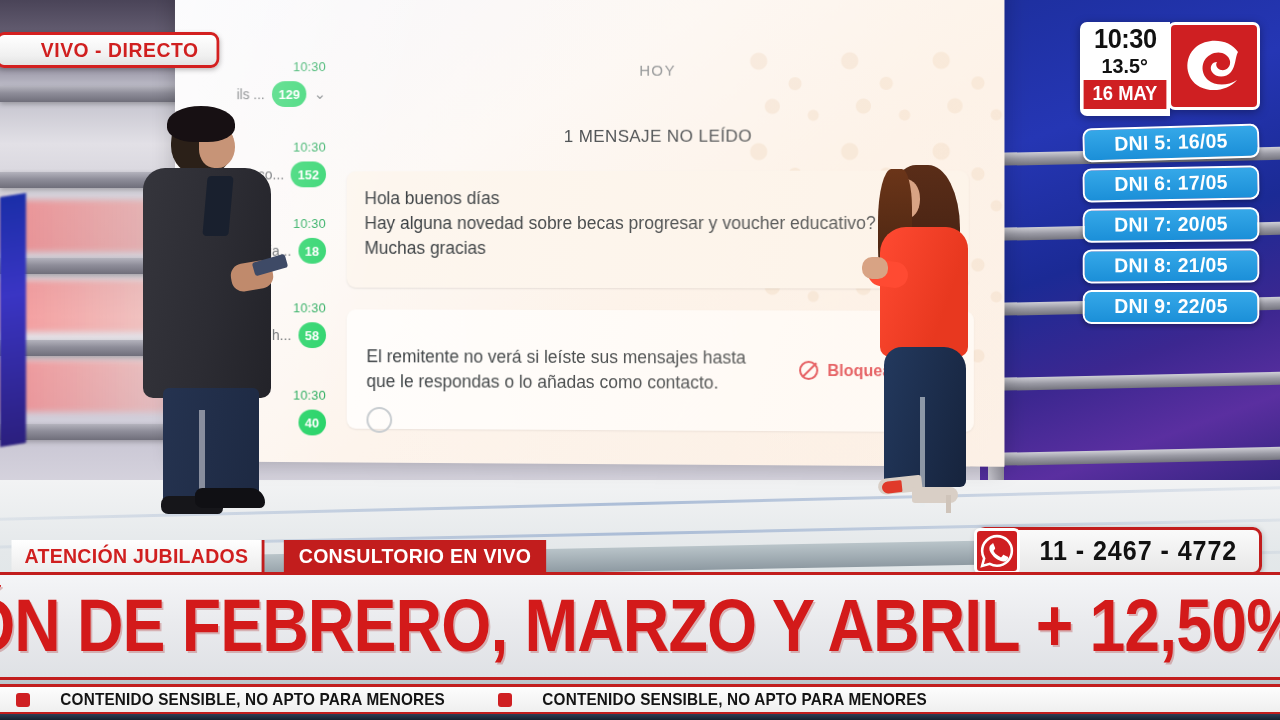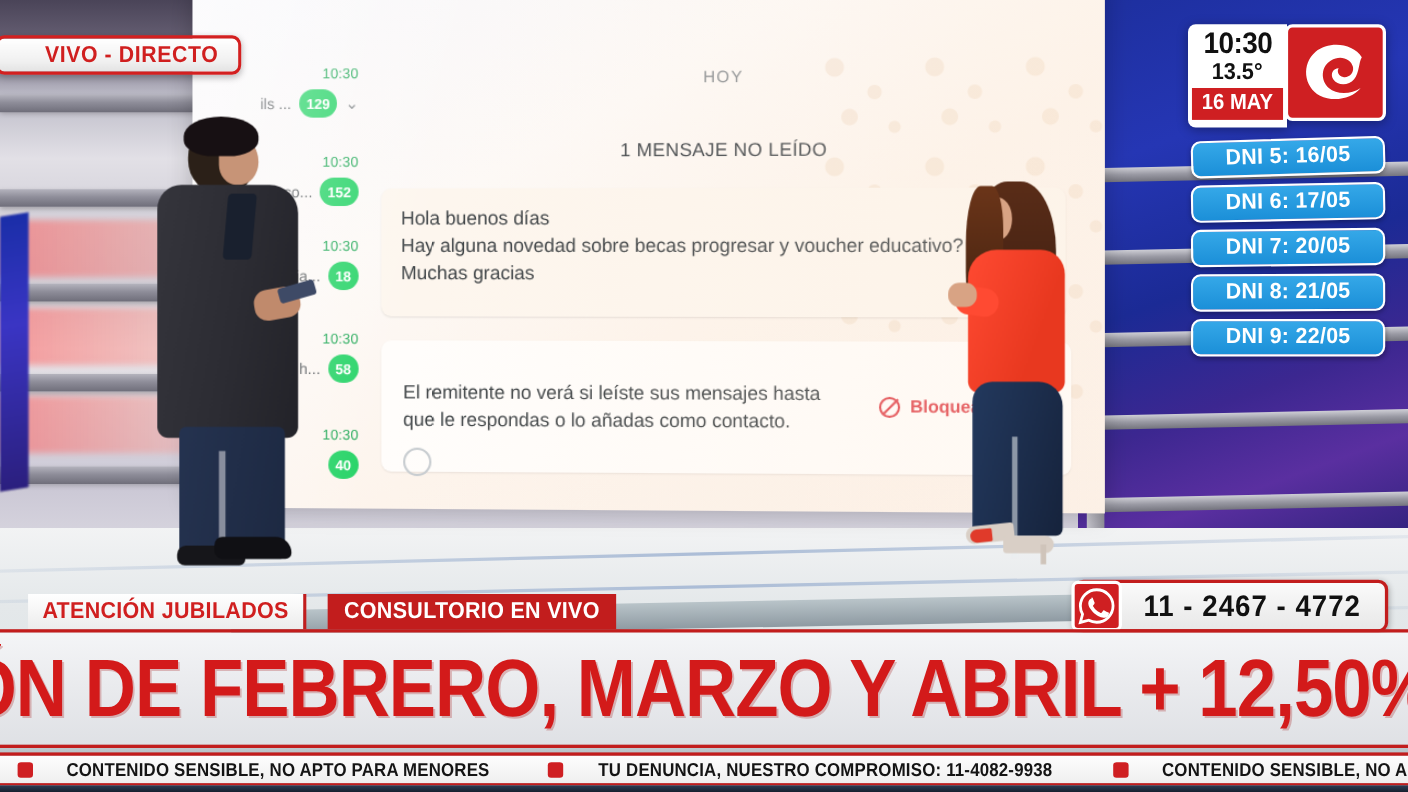--- a/index.html
+++ b/index.html
@@ -232,21 +232,21 @@
     background:linear-gradient(180deg,#35a8e8,#1b8fd8);
     border:2.5px solid #fff; border-radius:9px;
     color:#fff; font-size:20px; font-weight:bold; text-align:center;
     padding:3px 6px 4px; letter-spacing:.3px;
     font-family:"Liberation Sans Narrow","Liberation Sans",sans-serif; transform:scaleX(.97);
     box-shadow:0 2px 5px rgba(0,0,0,.32);
   }
 
   
   .lower { position:absolute; left:0; right:0; bottom:0; }
-  .l3-row { position:absolute; left:16px; bottom:148px; display:flex; height:32px; }
+  .l3-row { position:absolute; left:2px; bottom:148px; display:flex; height:32px; }
   .l3-white {
     background:linear-gradient(180deg,#fff,#ececec); color:#d01f1f;
     display:flex; align-items:center; padding:0 14px;
     font-size:21px; font-weight:bold; letter-spacing:.3px;
     font-family:"Liberation Sans Narrow","Liberation Sans",sans-serif; transform:scaleX(.93);
     border-right:3px solid #c21d1d;
   }
   .l3-red {
     background:#c21d1d; color:#fff;
     display:flex; align-items:center; padding:0 16px;
@@ -480,24 +480,20 @@
       <span>LA INFLACIÓN DE FEBRERO, MARZO Y ABRIL + 12,50% DIO 53,91%</span>
     </div>
 
     <div class="ticker">
       <div class="tk-item">
         <span class="tk-dot"></span>
         <span class="tk-txt">CONTENIDO SENSIBLE, NO APTO PARA MENORES</span>
       </div>
       <div class="tk-item">
         <span class="tk-dot"></span>
-        <span class="tk-txt">TU DENUNCIA, NUESTRO COMPROMISO: 11-4082-9938</span>
-      </div>
-      <div class="tk-item">
-        <span class="tk-dot"></span>
         <span class="tk-txt">CONTENIDO SENSIBLE, NO APTO PARA MENORES</span>
       </div>
 
     </div>
 
     <div class="tickerfoot"></div>
   </div>
 
 </div>
 

